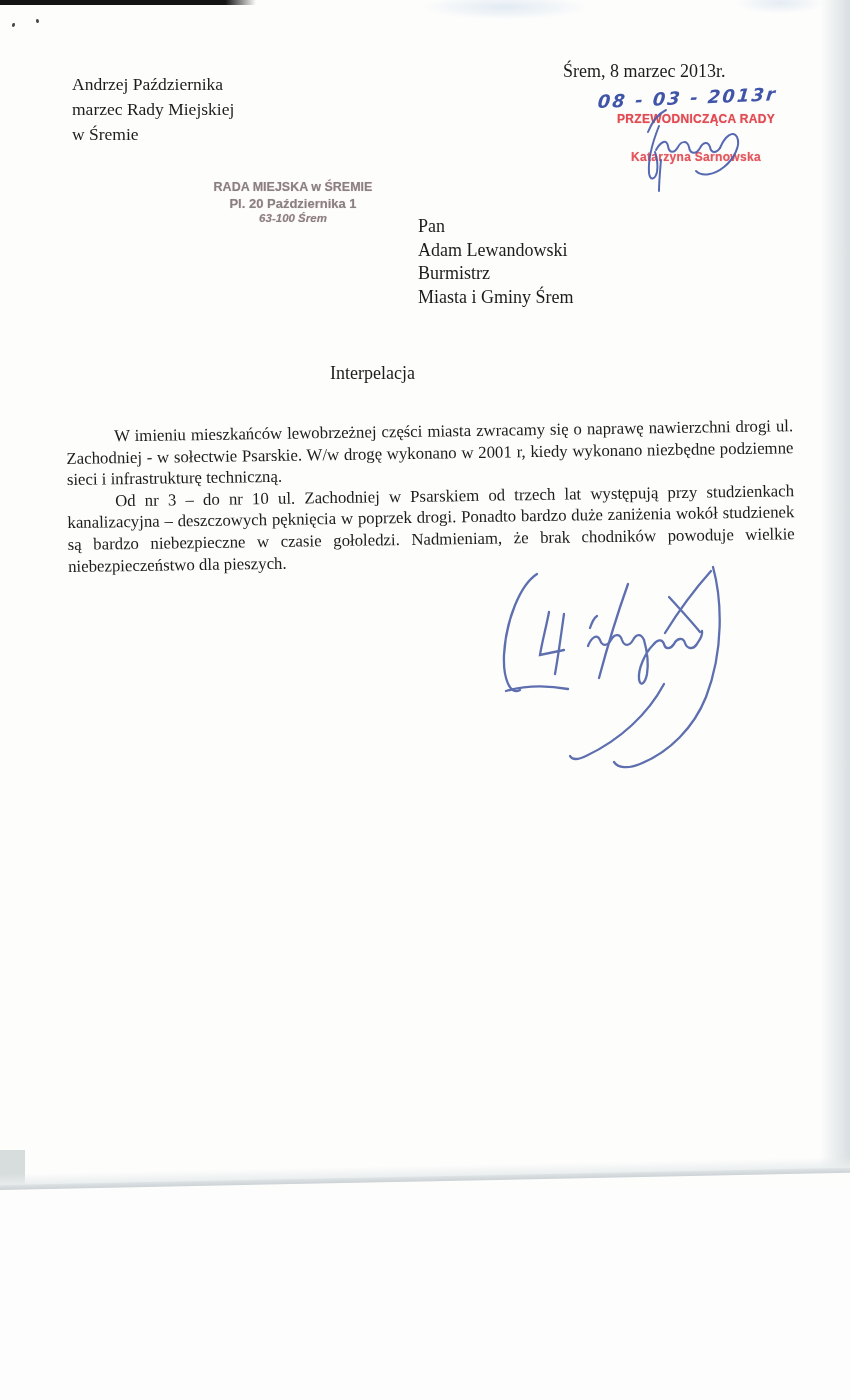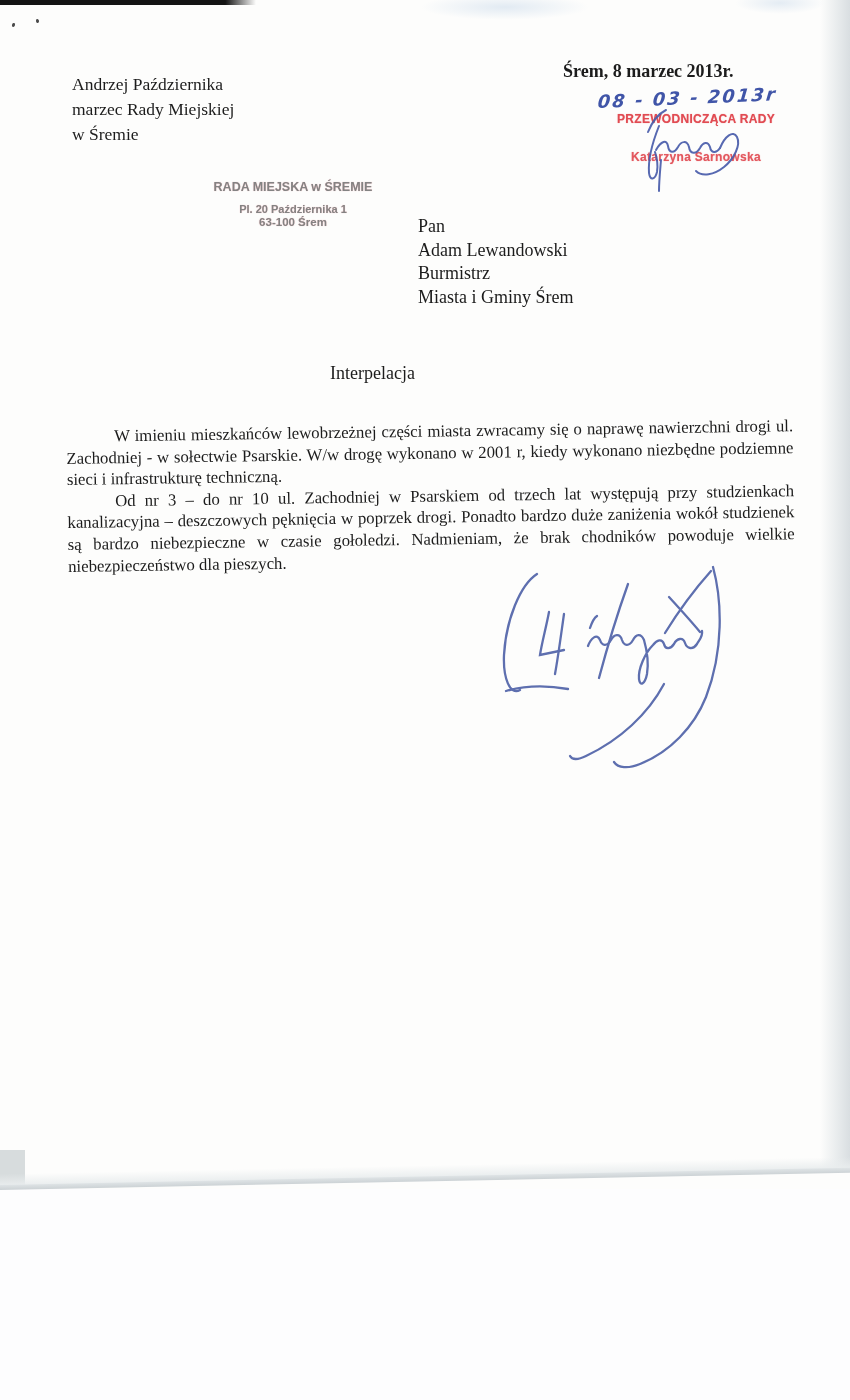--- a/index.html
+++ b/index.html
@@ -39,21 +39,21 @@
     position:absolute; left:-6px; top:1185px; width:880px; height:5px;
     background:linear-gradient(to bottom,#dfe4e6,#ccd2d5);
     transform:rotate(-1.15deg); transform-origin:left center;
   }
   .below-area{
     position:absolute; left:0; top:1189px; width:850px; height:211px;
     background:#fdfdfe;
   }
   
   .sender{position:absolute; left:72px; top:72px; font-size:17.5px; line-height:25px;}
-  .dateline{position:absolute; left:563px; top:61px; font-size:18px;font-weight:bold;}
+  .dateline{position:absolute; left:563px; top:61px; font-size:18px;}
   .recipient{position:absolute; left:418px; top:215px; font-size:18px; line-height:23.5px;font-family:Liberation Serif, serif;}
   .doc-title{position:absolute; left:330px; top:363px; width:160px; text-align:left; font-size:18px;}
   .body-text{
     position:absolute; left:66px; top:426px; width:727px;
     font-size:16.8px; line-height:21.6px; text-align:justify;
     transform:rotate(-0.85deg); transform-origin:left top;
   }
   .body-text p{margin:0; text-indent:48px;}
   
   .hand-date{
@@ -68,22 +68,22 @@
     color:#e14b52; text-shadow:0 0 1px rgba(225,75,82,.65);
   }
   .stamp-chair .stamp-title{font-size:12px; letter-spacing:.3px;}
   .stamp-chair .stamp-name{margin-top:24px; font-size:12px; letter-spacing:.3px; opacity:.92;}
   .stamp-council{
     position:absolute; left:203px; top:180px; width:180px; text-align:center;
     font-family:"Liberation Sans", sans-serif; font-weight:700;
     color:#737373; opacity:.88; text-shadow:0 0 1px rgba(226,112,122,.6);
   }
   .stamp-council .c1{font-size:12.5px;}
-  .stamp-council .c2{font-size:11px; margin-top:9px;}
-  .stamp-council .c3{font-size:11.5px; margin-top:1px;}
+  .stamp-council .c2{font-size:13px; margin-top:2px;}
+  .stamp-council .c3{font-size:11.5px; margin-top:1px;font-style:italic;}
   .sig-svg{position:absolute; pointer-events:none;}
   .sig-chair{left:628px; top:100px;}
   .sig-main{left:468px; top:545px;}
 </style>
 </head>
 <body>
 
 <div class="page">
 
   <div class="scan-bar-top"></div>

